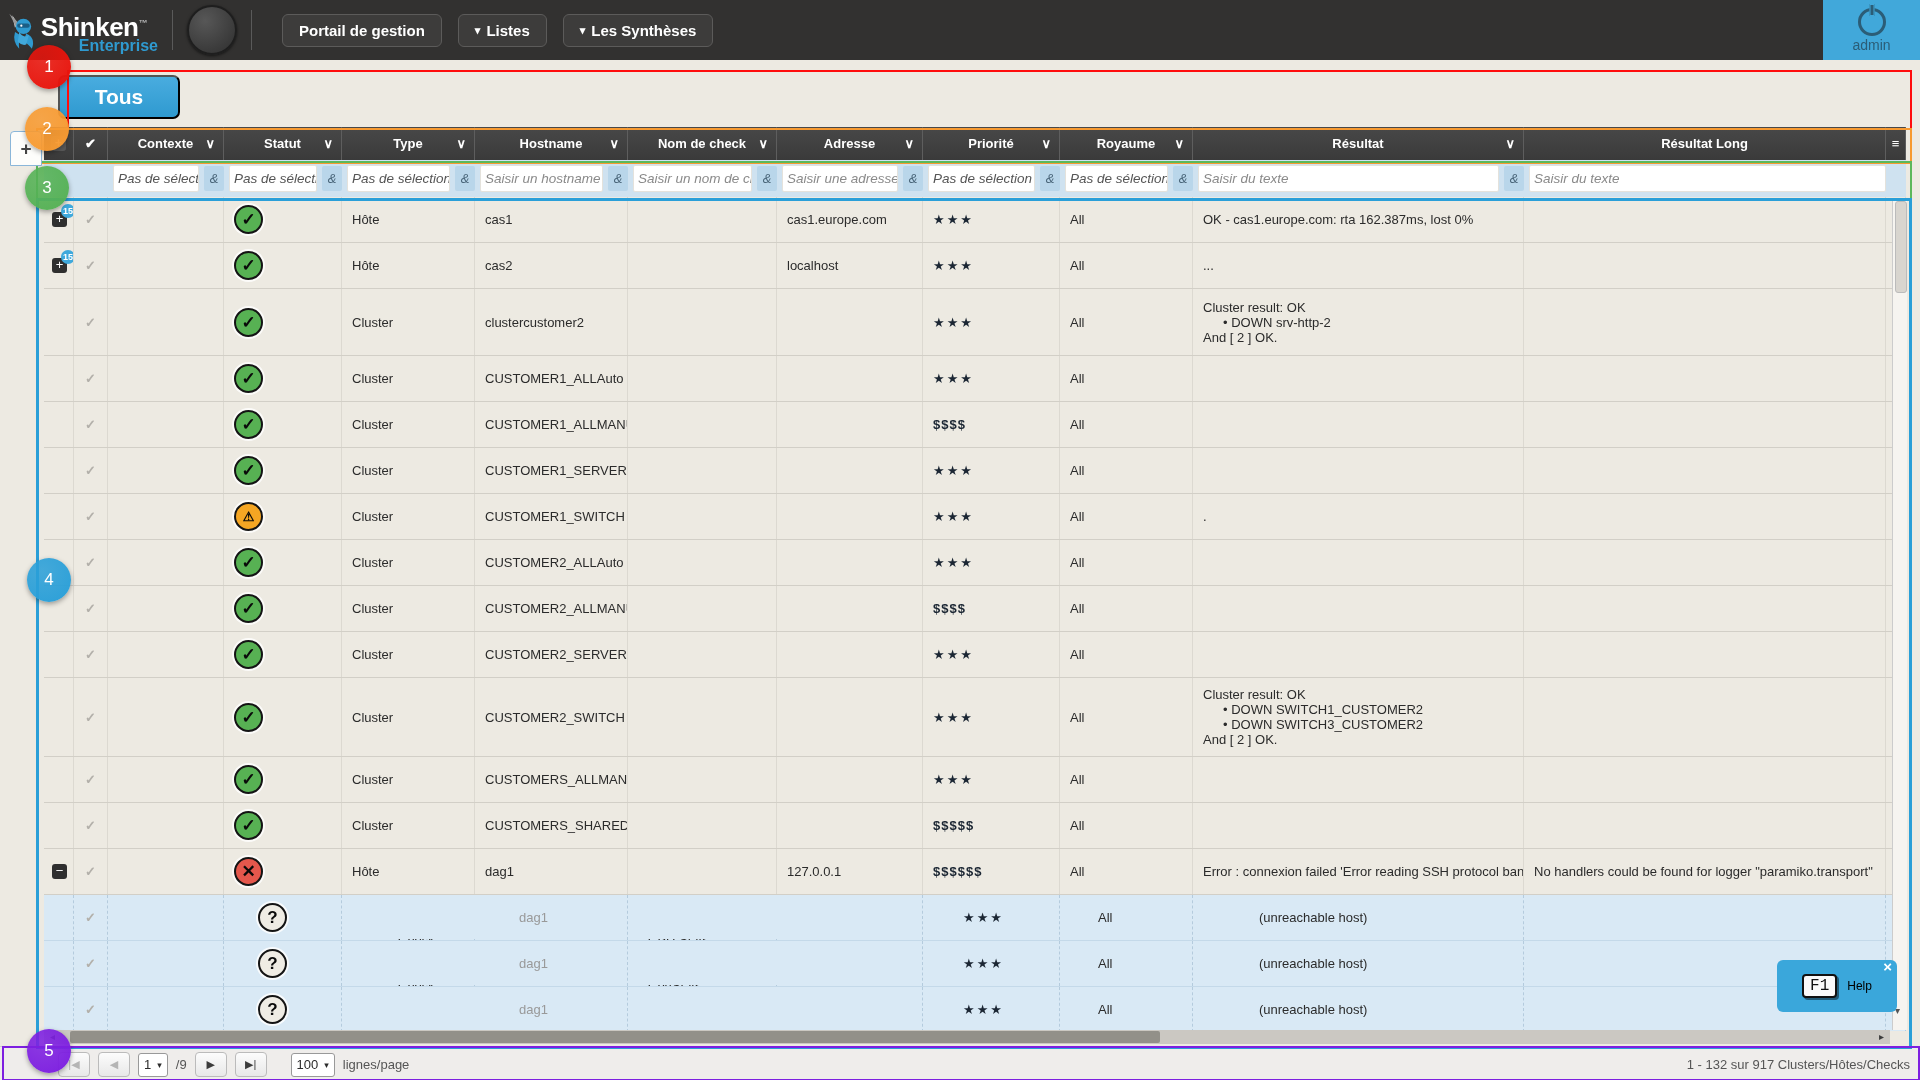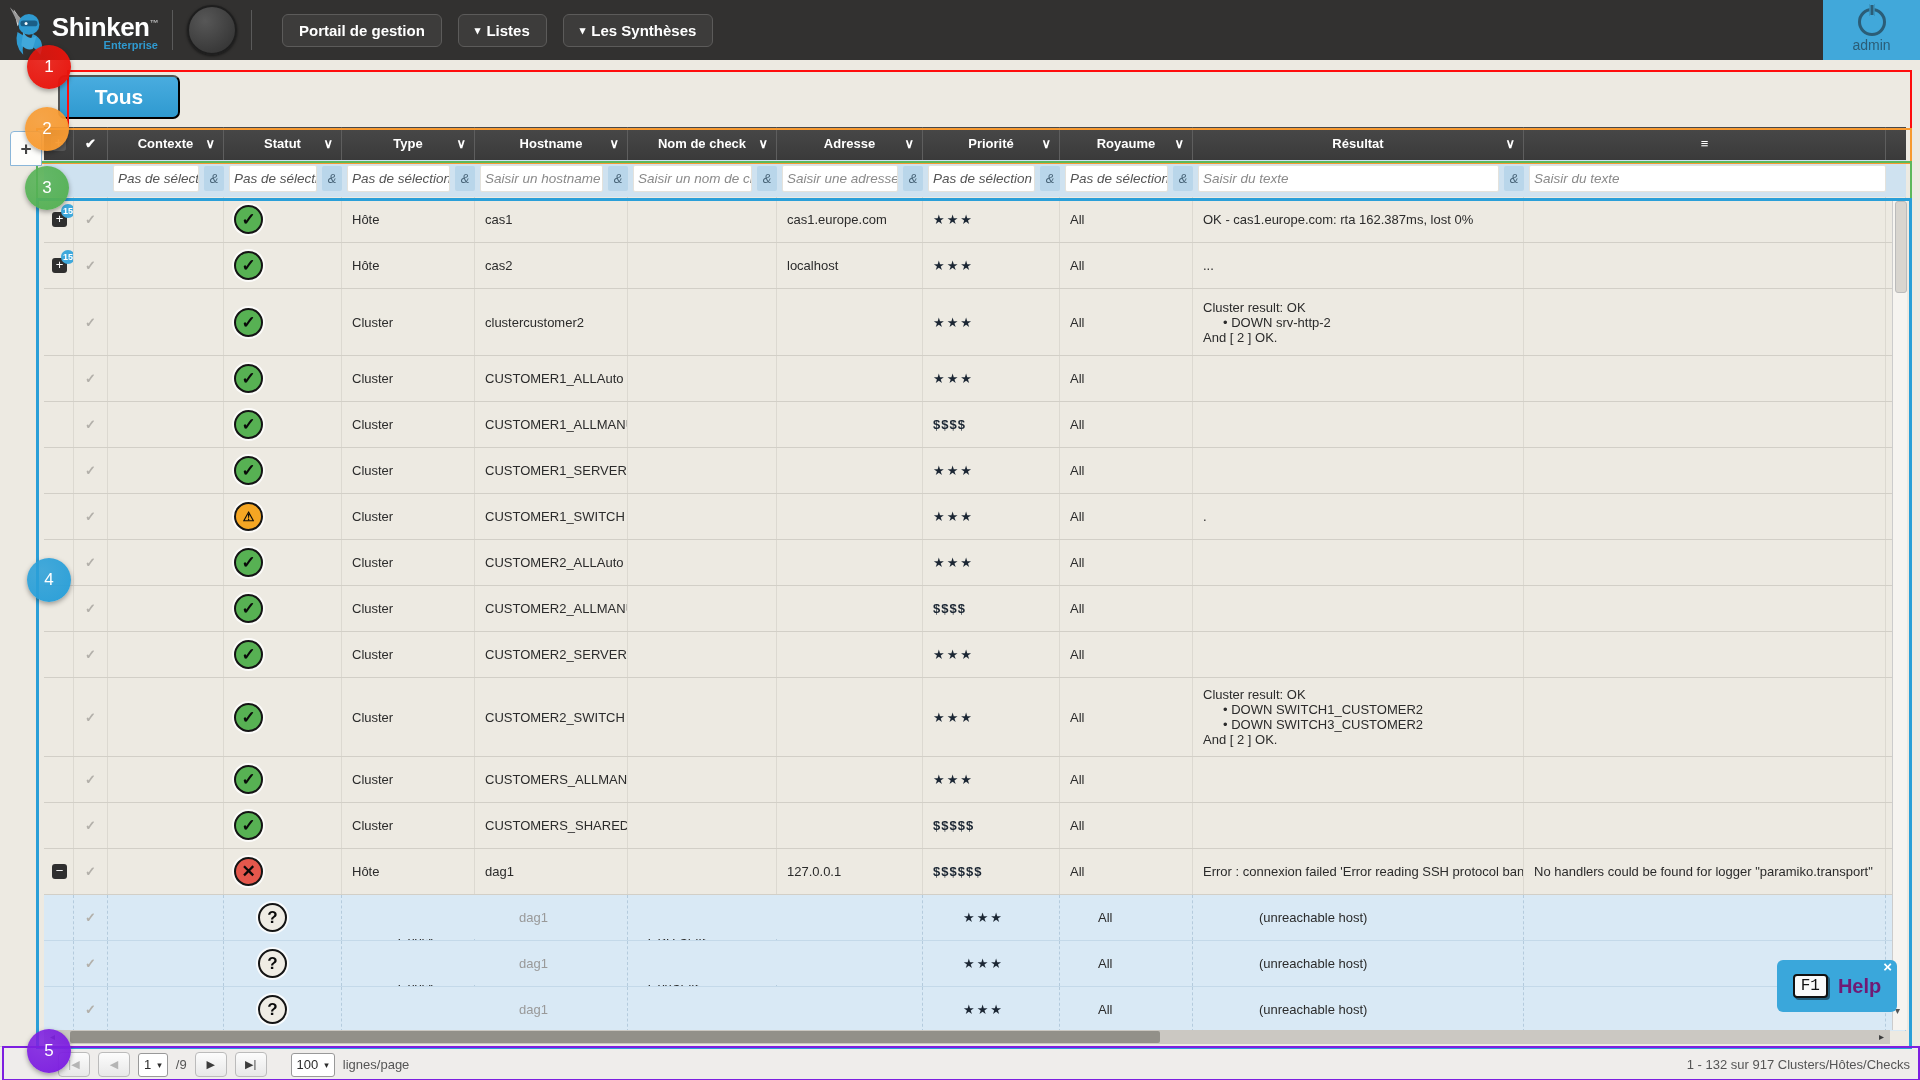--- a/index.html
+++ b/index.html
@@ -6,21 +6,21 @@
   .page{position:relative;width:1920px;height:1080px;background:#edeae2;
         font-family:"Liberation Sans",sans-serif;overflow:hidden;color:#2b2b2b;}
 
   
   .nav{position:absolute;left:0;top:0;width:1920px;height:60px;background:#323130;display:flex;align-items:center;}
   .brand{display:flex;align-items:flex-start;margin-left:8px;width:150px;position:relative;}
   .brand svg{width:42px;height:50px;margin-top:4px;}
   .brandtxt{display:flex;flex-direction:column;margin-left:2px;margin-top:8px;}
   .brandname{color:#fff;font-size:26px;font-weight:bold;letter-spacing:-.5px;line-height:24px;}
   .brandname sup{font-size:9px;color:#bbb;}
-  .brandsub{color:#2f9ad0;font-size:11px;font-weight:bold;margin-left:38px;line-height:13px;text-align:right;}
+  .brandsub{color:#2f9ad0;font-size:16px;font-weight:bold;margin-left:38px;line-height:13px;text-align:right;}
   .navsep{width:1px;height:40px;background:#5a5a5a;margin:0 14px;}
   .upbtn{width:46px;height:46px;border-radius:50%;border:2px solid #1e1e1e;
          background:radial-gradient(circle at 35% 30%,#575757,#2e2e2e);
          display:flex;align-items:center;justify-content:center;box-shadow:0 1px 3px rgba(0,0,0,.6);}
   .upbtn span{color:#3aa7db;font-size:28px;font-weight:bold;line-height:28px;}
   .navmenu{display:flex;gap:16px;margin-left:16px;}
   .navbtn{background:#3d3c3b;border:1px solid #5c5b5a;border-radius:6px;color:#fff;
           font-size:15px;font-weight:bold;padding:7px 16px;display:flex;align-items:center;gap:6px;cursor:pointer;}
   .navbtn .caret{font-size:11px;}
   .adminbox{position:absolute;right:0;top:0;width:97px;height:60px;background:#41a8da;
@@ -125,21 +125,21 @@
          font-size:13px;padding:0 5px;gap:6px;cursor:pointer;}
   .pgsel .fcaret{font-size:9px;}
   .pgtext{font-size:13px;color:#555;}
   .rangelbl{position:absolute;right:10px;top:10px;font-size:13px;color:#555;}
 
   
   .help{position:absolute;left:1777px;top:960px;width:120px;height:52px;background:#3aa7db;border-radius:6px;z-index:40;
         display:flex;align-items:center;justify-content:center;gap:10px;}
   .f1key{background:#fafafa;border:2px solid #111;border-radius:4px;box-shadow:2px 2px 0 rgba(0,0,0,.45);
          font-family:"Liberation Mono",monospace;font-size:16px;padding:1px 6px;color:#111;}
-  .helptxt{color:#701a75;font-size:20px;font-weight:bold;}
+  .helptxt{color:#000000;font-size:12px;font-weight:normal;}
   .helpclose{position:absolute;right:5px;top:-2px;color:#fff;font-size:15px;font-weight:bold;cursor:pointer;}
 
   
   .box{position:absolute;z-index:20;pointer-events:none;}
   .box.b1{left:67px;top:70px;width:1841px;height:56px;border:2px solid #ff0d0d;}
   .box.b2{left:36px;top:128px;width:1872px;height:32px;border:2px solid #f79a31;}
   .box.b3{left:36px;top:161px;width:1872px;height:35px;border:2px solid #5cb85c;}
   .box.b4{left:36px;top:198px;width:1870px;height:845px;border:3px solid #2a9fd8;}
   .box.b5{left:2px;top:1046px;width:1914px;height:31px;border:2px solid #7d1fe0;}
   .marker{position:absolute;width:44px;height:44px;border-radius:50%;z-index:50;color:#fff;font-size:17px;
@@ -262,20 +262,23 @@
       </div>
       <div class="th">
         <span>Royaume</span>
         <span class="sort">∨</span>
       </div>
       <div class="th">
         <span>Résultat</span>
         <span class="sort">∨</span>
       </div>
       <div class="th">
+        <span>Résultat Long</span>
+      </div>
+      <div class="th">
         <span>≡</span>
       </div>
     </div>
   <div class="tfilter grid" id="tfilter">
       <div class="fcell"></div>
       <div class="fcell"></div>
       <div class="fcell">
         <div class="fctrl sel">
           <span>Pas de sélection</span>
         </div>

